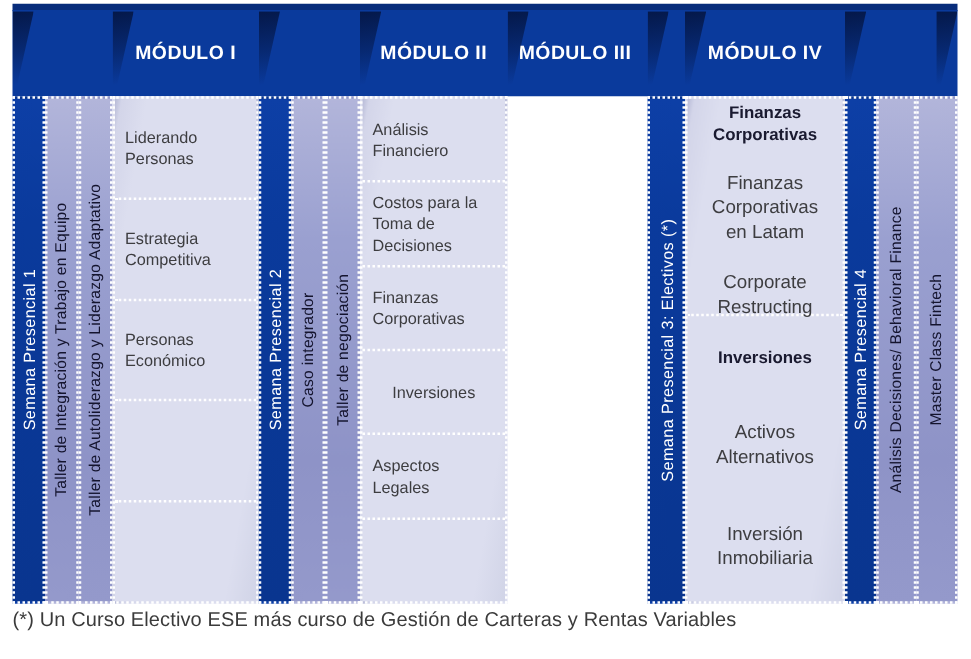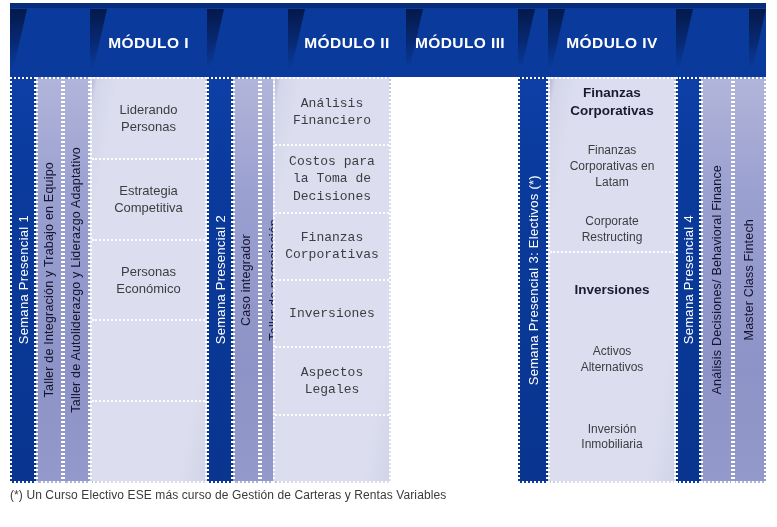--- a/index.html
+++ b/index.html
@@ -22,30 +22,30 @@
   .strip-purple{background:linear-gradient(to bottom,#b2b5da 0%,#9aa0d0 28%,#8e93c7 72%,#9499cb 100%);}
   .vlabel{writing-mode:vertical-rl;transform:rotate(180deg);white-space:nowrap;line-height:1;}
   .vlabel.dark{color:#ffffff;font-size:13px;letter-spacing:.3px;}
   .vlabel.purple{color:#14142e;font-size:12.5px;letter-spacing:.2px;}
 
   
   .col{position:absolute;top:77px;height:406px;box-sizing:border-box;border:2px dotted #fff;
        background:linear-gradient(100deg,#b7bad6 0%,#d3d5e9 3%,#dcdeef 14%,#dcdeef 86%,#d1d4e7 100%);
        display:flex;flex-direction:column;}
   .row{flex:1;border-bottom:2px dotted #fff;display:flex;align-items:center;justify-content:center;
-       text-align:center;padding:2px 8px;font-size:13px;color:#3d3d40;line-height:1.32;}
+       padding:2px 8px;font-size:13px;color:#3d3d40;line-height:1.32;}
   .row:last-child{border-bottom:none;}
   .m4cell{box-sizing:border-box;display:flex;flex-direction:column;justify-content:space-evenly;
           align-items:center;text-align:center;padding:2px 8px;}
   .m4cell.top{height:174px;border-bottom:2px dotted #fff;}
   .m4cell.bottom{height:228px;}
   .m4head{font-weight:700;color:#1a1a30;font-size:13.5px;line-height:1.32;max-width:104px;}
-  .m4item{font-size:12px;color:#3d3d40;line-height:1.32;max-width:104px;margin-top:20px;}
+  .m4item{font-size:15px;color:#3d3d40;line-height:1.32;max-width:104px;margin-top:20px;}
 
-  .footnote{position:absolute;left:10px;top:488px;font-size:12px;color:#3b3b3b;letter-spacing:.1px;}
+  .footnote{position:absolute;left:10px;top:488px;font-size:16px;color:#3b3b3b;letter-spacing:.1px;}
 </style>
 </head>
 <body>
 
 <div id="canvas">
 
   <div class="band-topline"></div>
   <div class="band"></div>
 
   <div class="mtitle" style="left:90px;width:117px;">MÓDULO I</div>
@@ -84,21 +84,21 @@
   <div class="strip strip-dark" style="left:207px;width:26px;">
     <span class="vlabel dark">Semana Presencial 2</span>
   </div>
   <div class="strip strip-purple" style="left:233px;width:27px;">
     <span class="vlabel purple">Caso integrador</span>
   </div>
   <div class="strip strip-purple" style="left:260px;width:28px;">
     <span class="vlabel purple">Taller de negociación</span>
   </div>
 
-  <div class="col" style="left:273px;width:118px;font-family:Liberation Mono, monospace;">
+  <div class="col" style="left:288px;width:118px;">
     <div class="row">Análisis Financiero</div>
     <div class="row">Costos para la Toma de Decisiones</div>
     <div class="row">Finanzas Corporativas</div>
     <div class="row">Inversiones</div>
     <div class="row">Aspectos Legales</div>
     <div class="row"></div>
   </div>
 
 
   <div class="strip strip-dark" style="left:518px;width:30px;">

